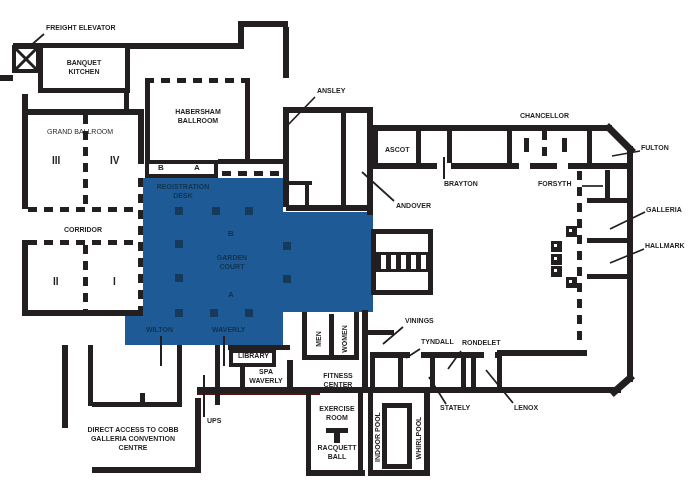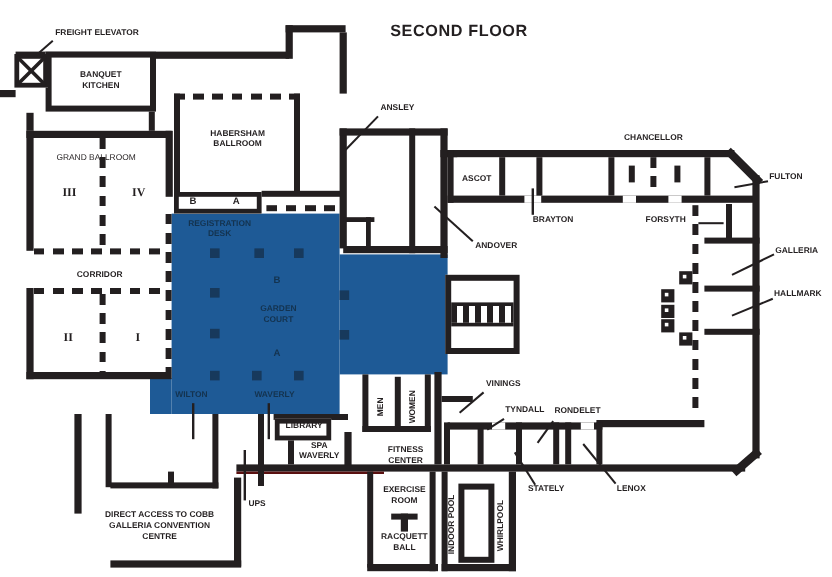--- a/index.html
+++ b/index.html
@@ -7,21 +7,21 @@
         font-family:"Liberation Sans",sans-serif;color:#231f20;}
   .w{position:absolute;background:#231f20;}
   .dh{position:absolute;height:5px;background:repeating-linear-gradient(to right,#231f20 0 9px,transparent 9px 16px);}
   .dv{position:absolute;width:5px;background:repeating-linear-gradient(to bottom,#231f20 0 9px,transparent 9px 16px);}
   .gap{position:absolute;background:#fff;}
   .blue{position:absolute;background:#1e5a96;}
   .box{position:absolute;border:4px solid #231f20;background:#fff;box-sizing:border-box;}
   .lbl{position:absolute;font-size:7px;line-height:1.25;font-weight:700;letter-spacing:0;white-space:nowrap;}
   .ctr{text-align:center;white-space:normal;}
   .bluetxt{color:#14334f;}
-  .rn{position:absolute;font-family:Liberation Serif, serif;font-size:10px;font-weight:700;}
+  .rn{position:absolute;font-family:Liberation Sans, sans-serif;font-size:10px;font-weight:700;}
   .vlbl{position:absolute;font-size:7px;font-weight:700;white-space:nowrap;
         transform:translate(-50%,-50%) rotate(-90deg);}
   .col{position:absolute;width:11px;height:11px;background:#231f20;}
   .col:after{content:"";position:absolute;left:3px;top:3px;width:3px;height:3px;background:#fff;}
   .bcol{position:absolute;width:8px;height:8px;background:#17395c;}
   .title{position:absolute;font-size:13.5px;font-weight:700;letter-spacing:.5px;text-align:center;}
   .redline{position:absolute;background:#5a1010;}
   svg.ovl{position:absolute;left:0;top:0;}
 </style>
 </head>
@@ -179,21 +179,20 @@
       <line x1="461" y1="351" x2="448" y2="369"></line>
       <line x1="446" y1="404" x2="429" y2="377"></line>
       <line x1="513" y1="403" x2="486" y2="370"></line>
       <line x1="640" y1="151" x2="612" y2="156"></line>
       <line x1="582" y1="186" x2="603" y2="186"></line>
       <line x1="645" y1="212" x2="610" y2="229"></line>
       <line x1="644" y1="249" x2="610" y2="263"></line>
     </g>
   </svg>
 
-  <div class="title" style="left:310px;top:18px;width:145px;">SECOND FLOOR</div>
 
   <div class="lbl" style="left:46px;top:24px;">FREIGHT ELEVATOR</div>
   <div class="lbl ctr" style="left:52px;top:59px;width:64px;">BANQUET KITCHEN</div>
   <div class="lbl" style="left:47px;top:128px;font-weight:400;">GRAND BALLROOM</div>
   <div class="rn" style="left:52px;top:155px;">III</div>
   <div class="rn" style="left:110px;top:155px;">IV</div>
   <div class="lbl" style="left:64px;top:226px;">CORRIDOR</div>
   <div class="rn" style="left:53px;top:276px;">II</div>
   <div class="rn" style="left:113px;top:276px;">I</div>
 

